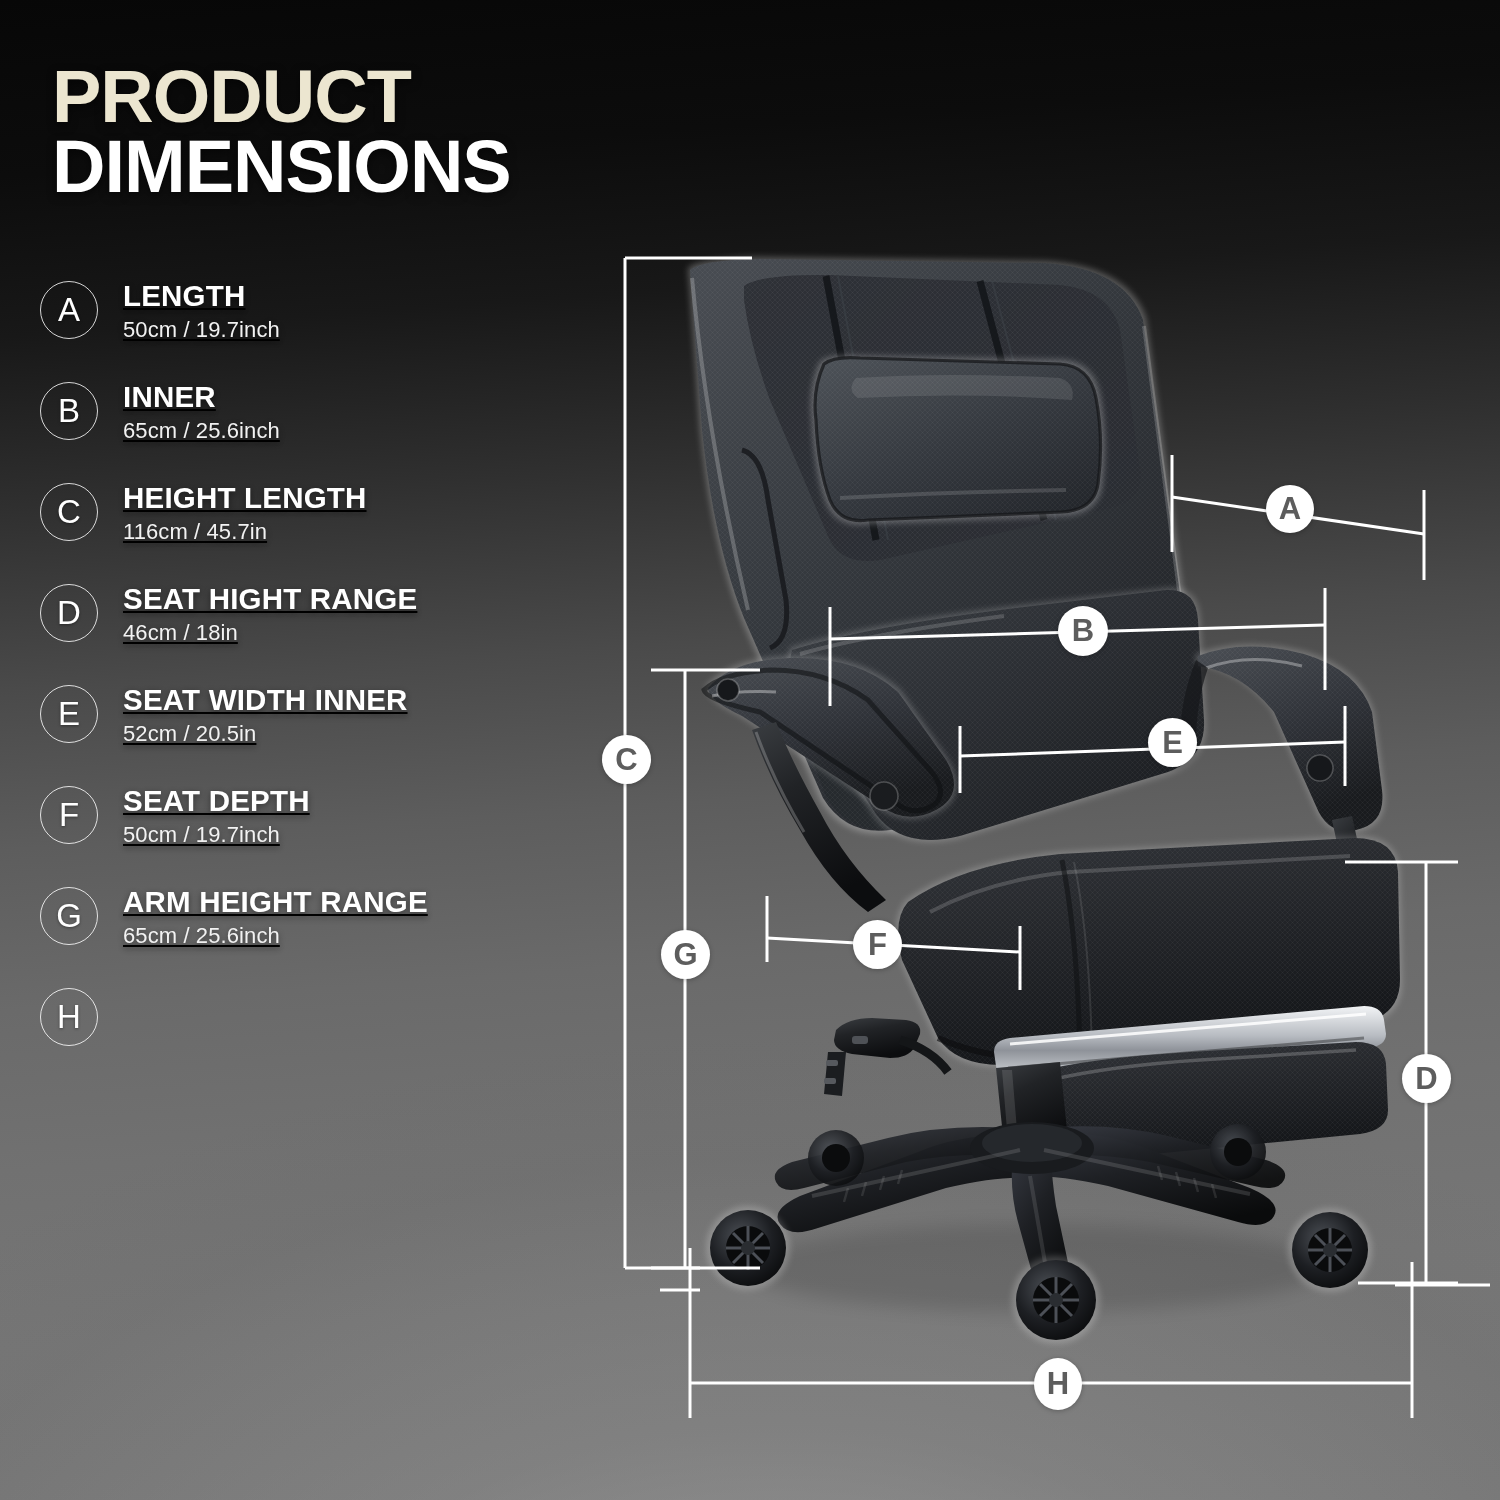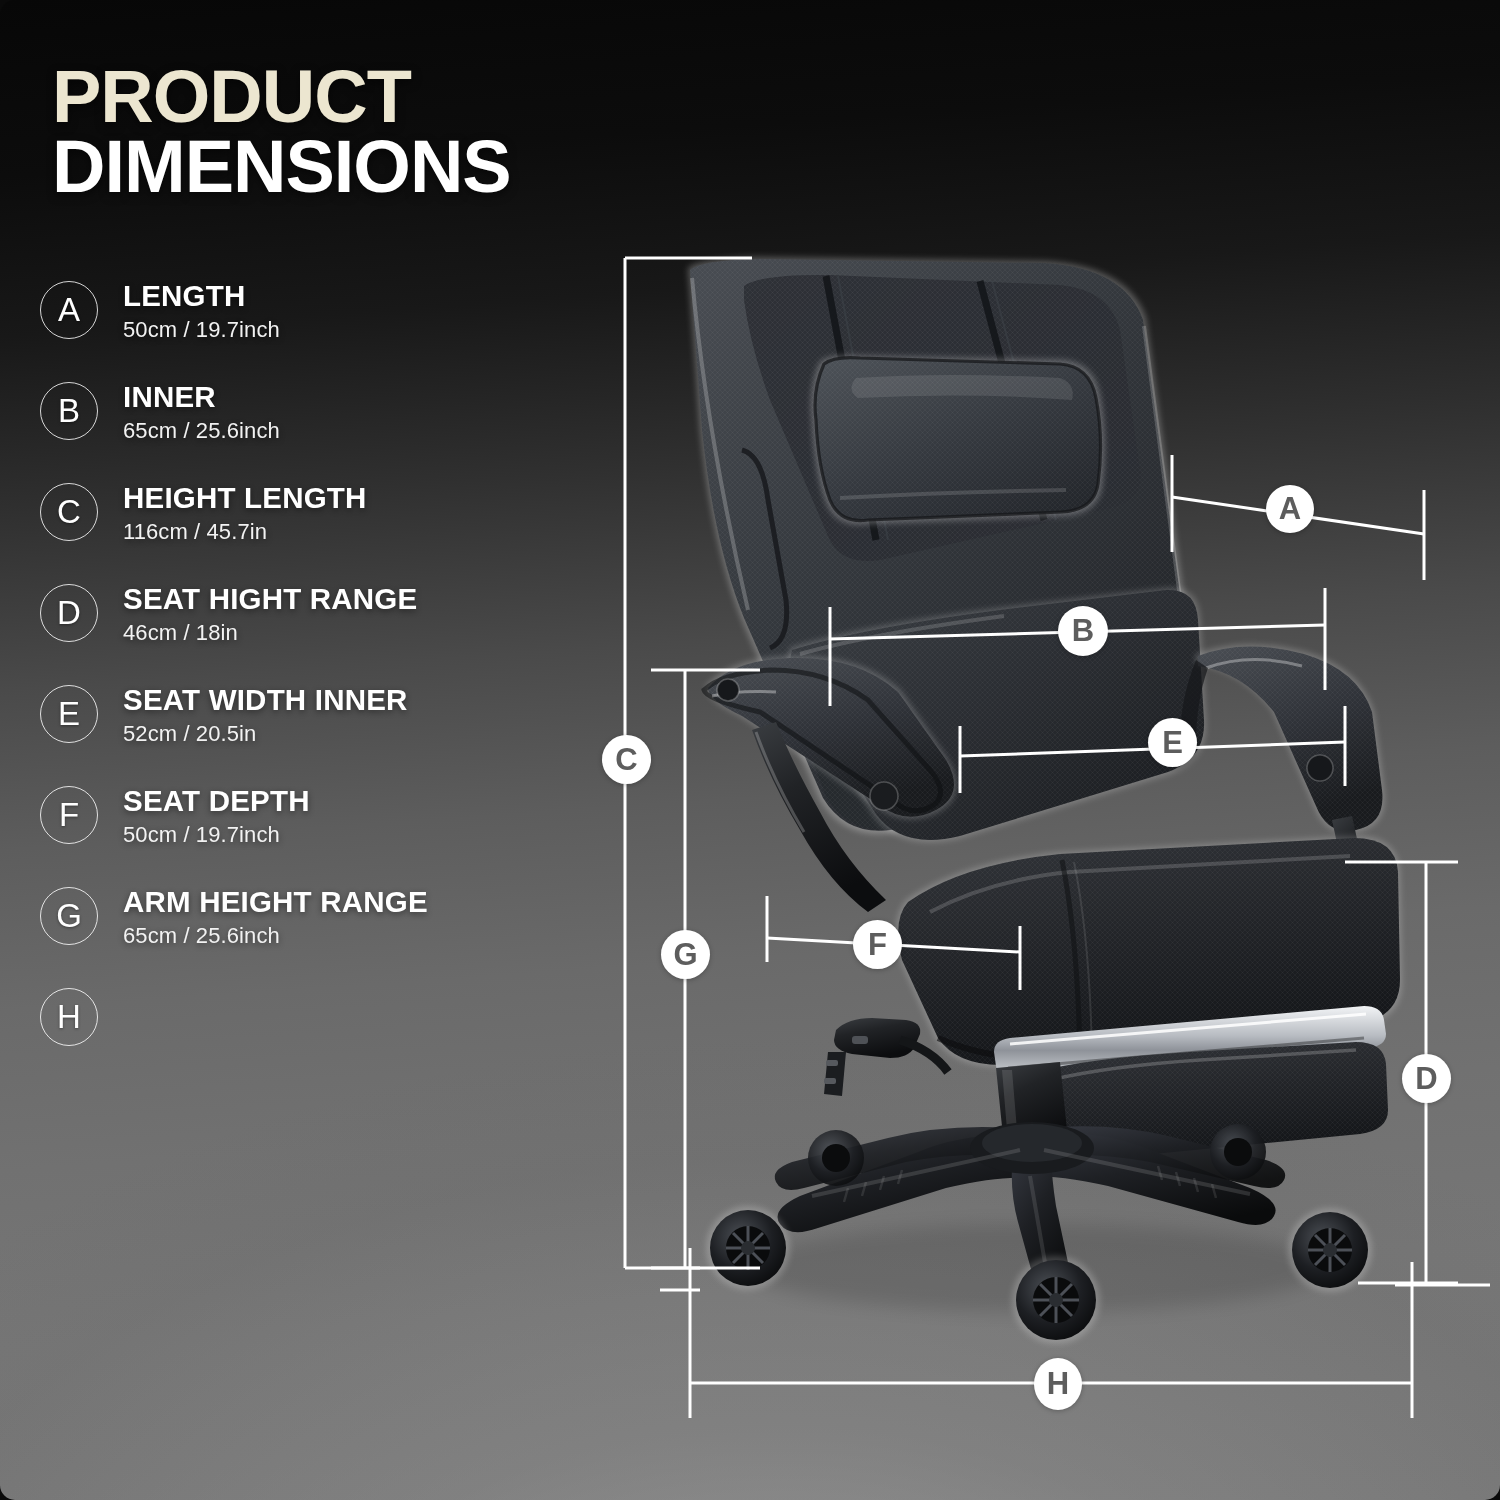--- a/index.html
+++ b/index.html
@@ -9,21 +9,20 @@
     background:#0a0a0a;
     position:relative;
   }
   #stage {
     position:absolute; inset:0;
     width:1500px; height:1500px;
     background:
       radial-gradient(ellipse 1400px 900px at 52% 118%, rgba(190,190,190,0.55) 0%, rgba(150,150,150,0.30) 38%, rgba(90,90,90,0.06) 68%, rgba(0,0,0,0) 82%),
       linear-gradient(176deg, #070707 0%, #0c0c0c 11%, #181818 21%, #303030 32%, #4a4a4a 43%, #5d5d5d 53%, #6a6a6a 63%, #717171 73%, #767676 84%, #787878 100%);
     overflow:hidden;
-    border-radius:15px;
   }
 
   
   #title-block { position:absolute; left:52px; top:62px; }
   .title-line {
     font-size:74px; font-weight:700; letter-spacing:-1px;
     line-height:0.94; text-transform:uppercase;
     text-shadow:0 3px 10px rgba(0,0,0,0.55);
     white-space:nowrap;
   }
@@ -38,21 +37,21 @@
   }
   .legend-badge {
     width:58px; height:58px; flex:0 0 58px;
     border:1.6px solid rgba(255,255,255,0.82);
     border-radius:50%;
     display:flex; align-items:center; justify-content:center;
     font-size:33px; font-weight:400; color:#ffffff;
     margin-top:2px;
     text-shadow:0 1px 3px rgba(0,0,0,0.4);
   }
-  .legend-text { margin-left:25px; padding-top:1px; }
+  .legend-text { margin-left:25px; padding-top:1px;text-decoration:underline; }
   .legend-label {
     font-size:29.5px; font-weight:700; color:#ffffff;
     letter-spacing:0.2px; line-height:1.08; white-space:nowrap;
     text-shadow:0 2px 6px rgba(0,0,0,0.45);
   }
   .legend-value {
     font-size:22px; font-weight:400; color:#f2f2f2;
     margin-top:5px; letter-spacing:0.1px; white-space:nowrap;
     text-shadow:0 2px 6px rgba(0,0,0,0.45);
   }

